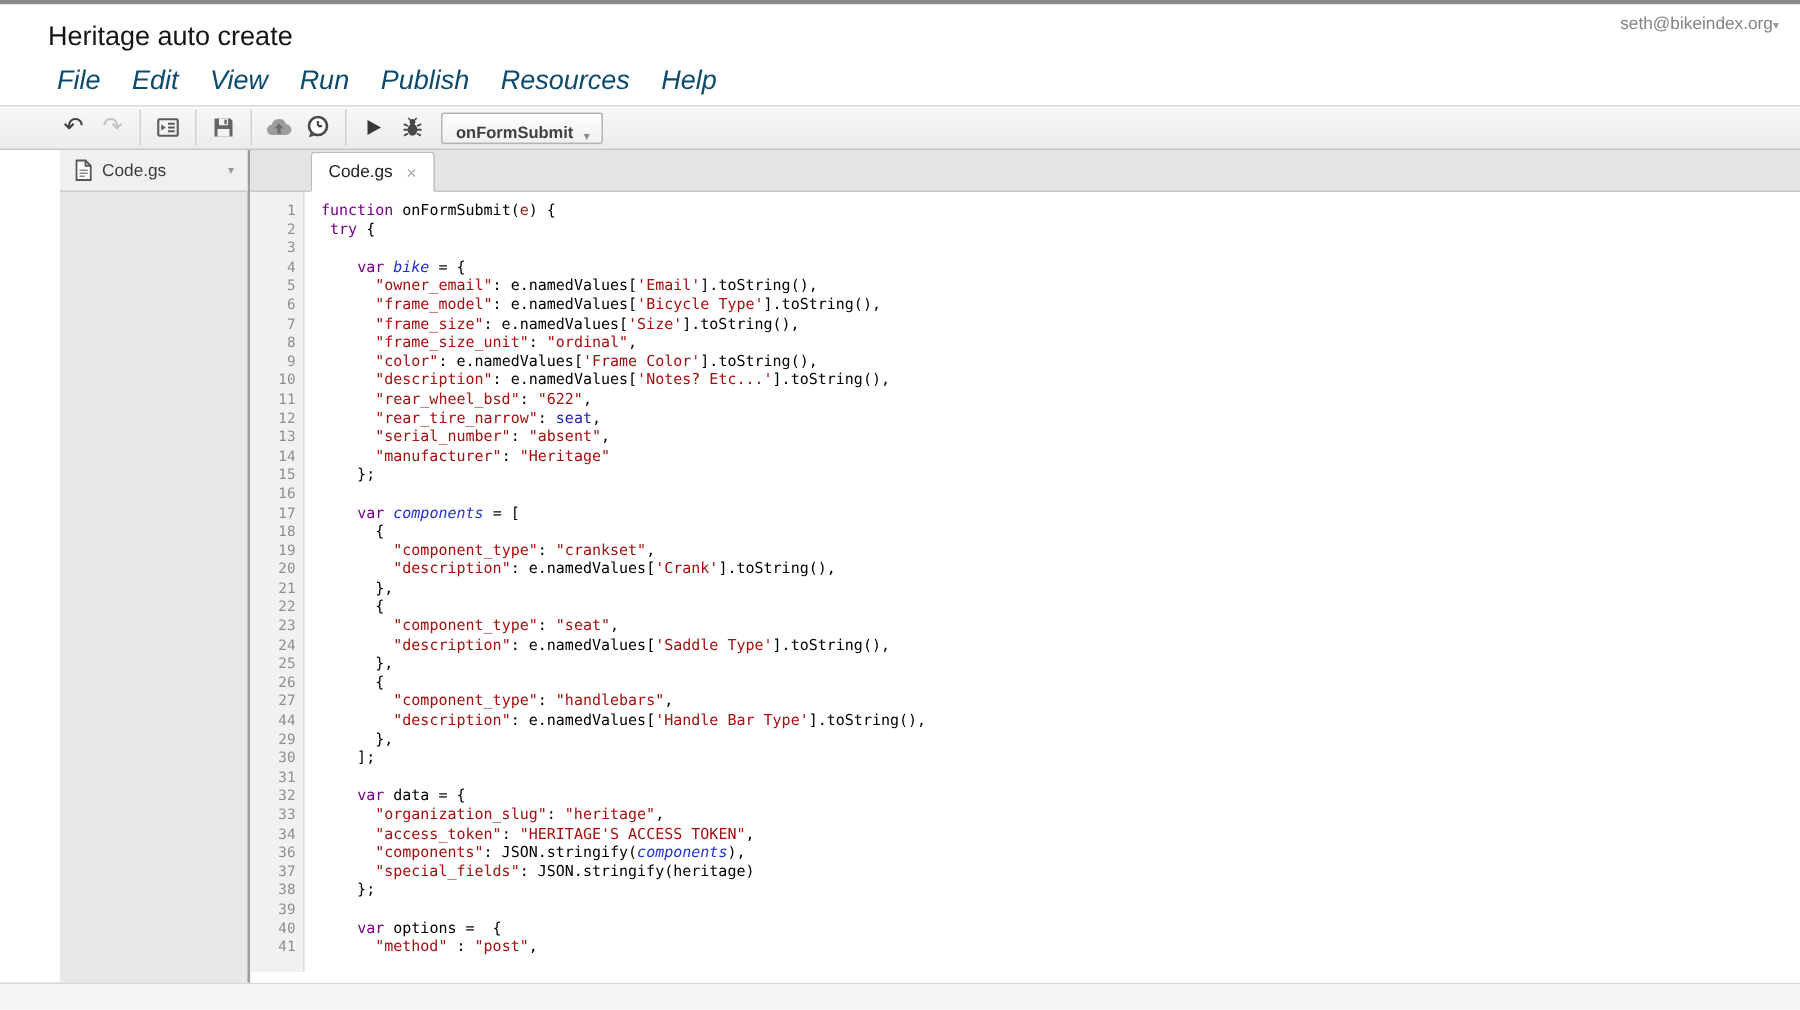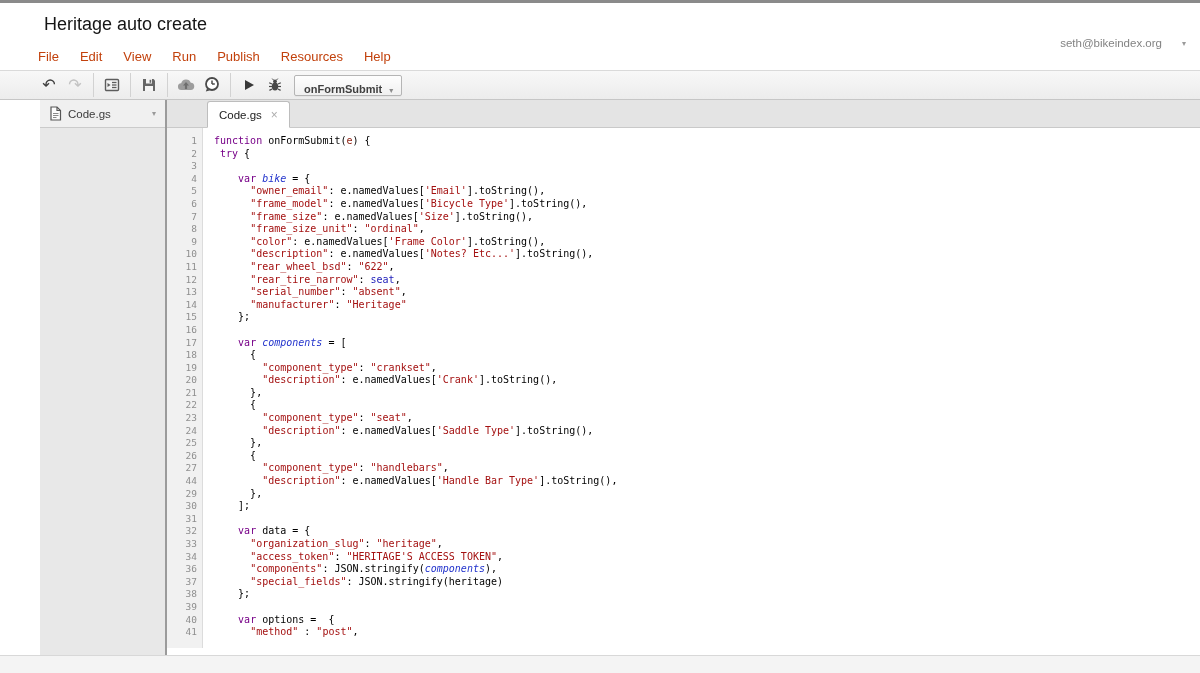--- a/index.html
+++ b/index.html
@@ -3,26 +3,26 @@
 <meta charset="utf-8">
 <style>
   * { box-sizing: border-box; margin: 0; padding: 0; }
   html,body { width:1200px; height:673px; overflow:hidden; background:#fff;
               font-family:"Liberation Sans", sans-serif; }
 
   .top-strip { height:3px; background:#8a8a8a; }
 
   
   .header { height:67px; background:#fff; position:relative; }
-  .page-title { position:absolute; left:44px; top:11px; font-size:18px; color:#151515; font-weight:400; }
+  .page-title { position:absolute; left:32px; top:11px; font-size:18px; color:#151515; font-weight:400; }
   .account { position:absolute; right:14px; top:7px; font-size:11.5px; color:#838383;
-             display:flex; align-items:center; gap:20px; cursor:default;margin-top:27px; }
+             display:flex; align-items:center; gap:0; cursor:default; }
   .account .caret { font-size:8px; color:#9a9a9a; }
   .menu-bar { position:absolute; left:38px; bottom:6px; display:flex; gap:21px; }
-  .menu-item { font-size:13px; color:#c2410c; cursor:default; }
+  .menu-item { font-size:18px; color:#0c4a6e; cursor:default;font-style:italic; }
 
   
   .toolbar { height:30px; background:linear-gradient(#f8f8f8,#ececec);
              border-top:1px solid #dadada; border-bottom:1px solid #c6c6c6;
              display:flex; align-items:center; padding-left:36px; }
   .tb-btn { width:26px; height:24px; display:flex; align-items:center; justify-content:center; }
   .tb-sep { width:1px; height:24px; background:#d2d2d2; margin:0 5px; }
   .glyph-undo { font-size:16px; color:#3f3f3f; line-height:1; }
   .glyph-redo { font-size:16px; color:#c3c3c3; line-height:1; }
   .fn-select { margin-left:6px; height:21px; padding:0 8px 0 9px;

